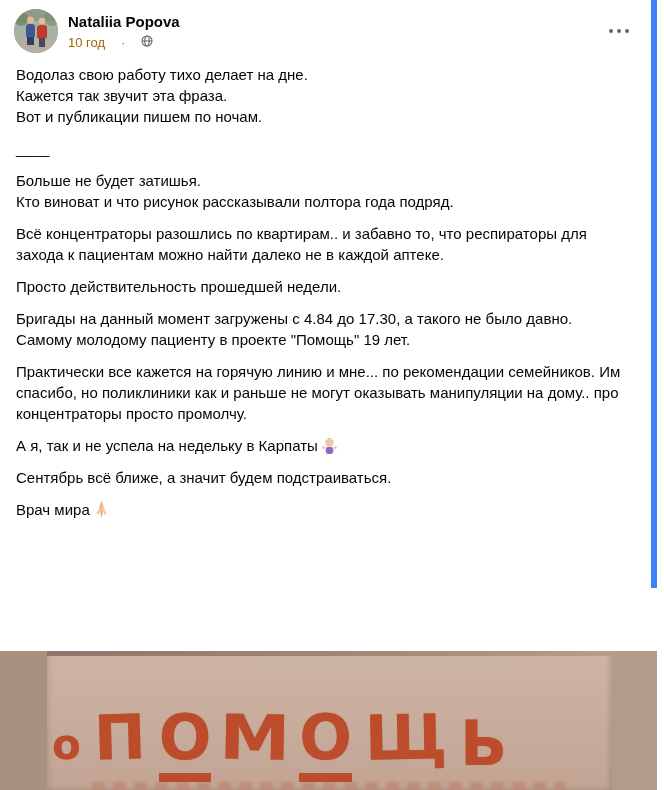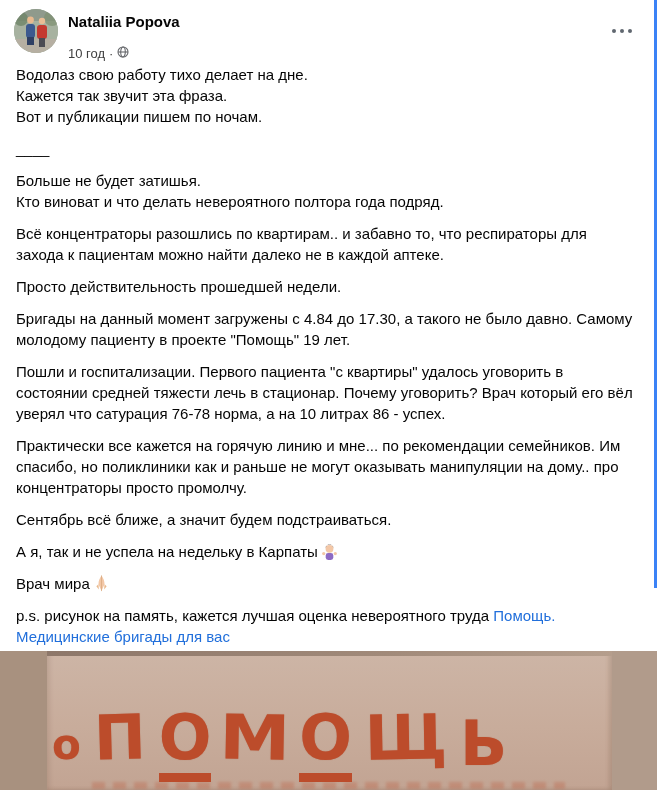--- a/index.html
+++ b/index.html
@@ -4,32 +4,32 @@
 <style>
   * { margin:0; padding:0; box-sizing:border-box; }
   html,body { background:#fff; }
   body {
     width:664px; height:790px; overflow:hidden;
     font-family:"Liberation Sans","DejaVu Sans",sans-serif;
     color:#050505;
   }
   .card {
     position:relative; width:657px; height:588px; background:#fff;
-    border-right:3px solid #3b82f6;
+    border-right:6px solid #3b82f6;
   }
   
   .header { display:flex; align-items:flex-start; padding:9px 16px 4px 14px; height:62px; }
   .avatar {
     width:44px; height:44px; border-radius:50%; overflow:hidden; flex:0 0 44px;
     cursor:pointer; background:#9aa89a;
   }
   .avatar svg { display:block; }
   .head-text { margin-left:10px; flex:1 1 auto; padding-top:3px; }
   .author { font-size:15px; font-weight:700; color:#050505; line-height:19px; cursor:pointer; }
-  .meta { display:flex; align-items:center; gap:4px; margin-top:14px; color:#404040; font-size:13px; line-height:16px; }
+  .meta { display:flex; align-items:center; gap:16px; margin-top:3px; color:#a16207; font-size:13px; line-height:16px; }
   .meta .globe { display:inline-block; margin-top:1px; }
   .more-btn {
     width:32px; height:32px; border-radius:50%; border:none; background:transparent;
     display:flex; align-items:center; justify-content:center; cursor:pointer; margin-top:6px;
   }
   
   .body-text { padding:2px 16px 0 16px; font-size:15px; line-height:21px; }
   .body-text p { margin:0 4px 11px 0; white-space:pre-line; }
   .post-link { color:#216fdb; text-decoration:none; cursor:pointer; }
   .emoji { display:inline-block; width:19px; height:19px; vertical-align:-4px; margin-left:2px; }
@@ -114,41 +114,39 @@
         </span>
     </button>
   </div>
 
   <div class="body-text">
     <p>Водолаз свою работу тихо делает на дне.
 Кажется так звучит эта фраза.
 Вот и публикации пишем по ночам.</p>
     <p>____</p>
     <p>Больше не будет затишья.
-Кто виноват и что делать невероятного полтора года подряд.</p>
+Кто виноват и что рисунок рассказывали полтора года подряд.</p>
     <p>Всё концентраторы разошлись по квартирам.. и забавно то, что респираторы для захода к пациентам можно найти далеко не в каждой аптеке.</p>
     <p>Просто действительность прошедшей недели.</p>
     <p>Бригады на данный момент загружены с 4.84 до 17.30, а такого не было давно. Самому молодому пациенту в проекте "Помощь" 19 лет.</p>
-    <p>Пошли и госпитализации. Первого пациента "с квартиры" удалось уговорить в состоянии средней тяжести лечь в стационар. Почему уговорить? Врач который его вёл уверял что сатурация 76-78 норма, а на 10 литрах 86 - успех.</p>
     <p>Практически все кажется на горячую линию и мне... по рекомендации семейников. Им спасибо, но поликлиники как и раньше не могут оказывать манипуляции на дому.. про концентраторы просто промолчу.</p>
-    <p>Сентябрь всё ближе, а значит будем подстраиваться.</p>
     <p><span>А я, так и не успела на недельку в Карпаты</span><span class="emoji"><svg viewBox="0 0 20 20" width="19" height="19">
         <circle cx="10" cy="7.2" r="4.1" fill="#f3c7a6"></circle>
         <path d="M5.7 7.2a4.3 4.3 0 0 1 8.6 0c0-1.1-.4-2.2-1.2-3.1C12.2 3 11.2 2.6 10 2.6s-2.2.4-3.1 1.5c-.8.9-1.2 2-1.2 3.1z" fill="#4a3b38"></path>
         <rect x="6" y="11.6" width="8" height="7.4" rx="2.6" fill="#8d6ac4"></rect>
         <circle cx="3.9" cy="12.2" r="1.7" fill="#f3c7a6"></circle>
         <circle cx="16.1" cy="12.2" r="1.7" fill="#f3c7a6"></circle>
       </svg></span></p>
+    <p>Сентябрь всё ближе, а значит будем подстраиваться.</p>
     <p><span>Врач мира</span><span class="emoji"><svg viewBox="0 0 20 20" width="19" height="19">
         <path d="M10 1.5C8.2 4.6 6.8 6.8 6.8 10.8L10 18l3.2-7.2c0-4-1.4-6.2-3.2-9.3z" fill="#f3c7a6"></path>
         <path d="M10 1.5v16.5" stroke="#d9a97f" stroke-width=".8"></path>
         <path d="M6.8 10.8 4.6 13l2.6 3.4z" fill="#e9b98d"></path>
         <path d="M13.2 10.8 15.4 13l-2.6 3.4z" fill="#e9b98d"></path>
       </svg></span></p>
-    <p><span>p.s. рисунок на память, кажется лучшая оценка невероятного труда</span> <a class="post-link">Помощь. Медицинские бригады для вас</a></p>
   </div>
 
   <div class="photo">
     <div class="bg-left"></div>
     <div class="paper"></div>
     <div class="bg-right"></div>
     <div class="top-band"></div>
     <div class="letters">
       <span class="small">о</span>
       <span>П</span>

